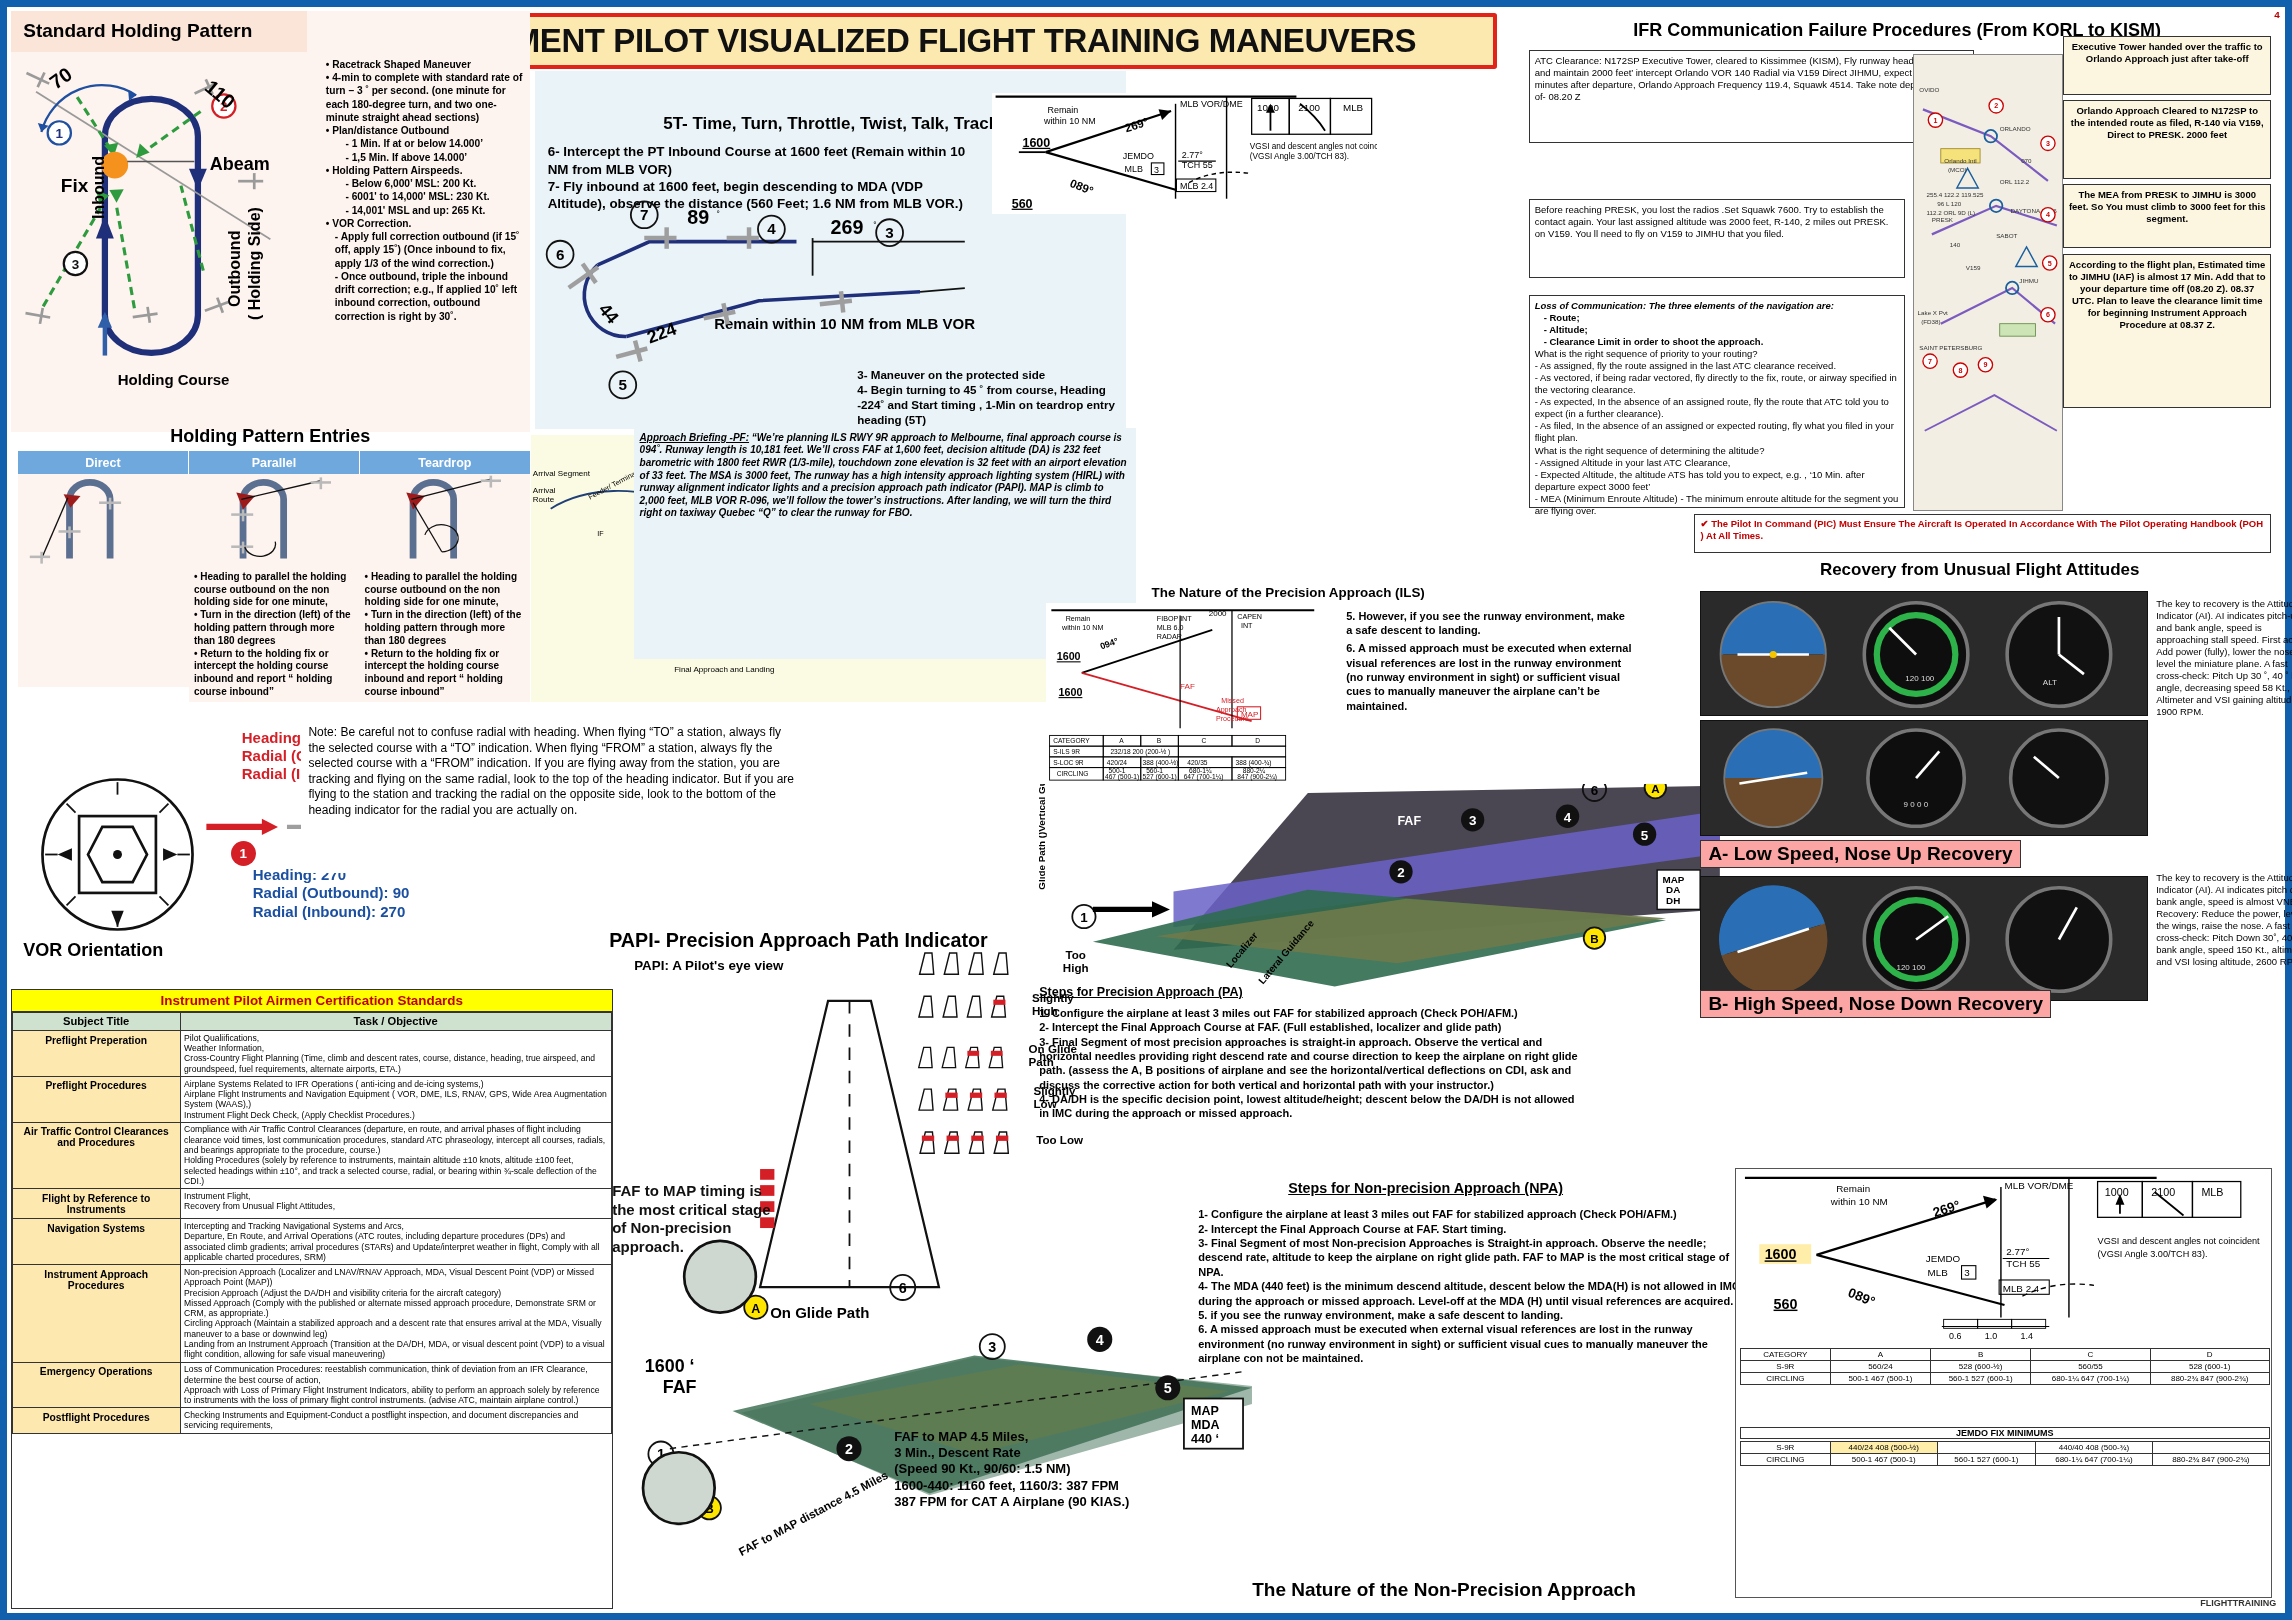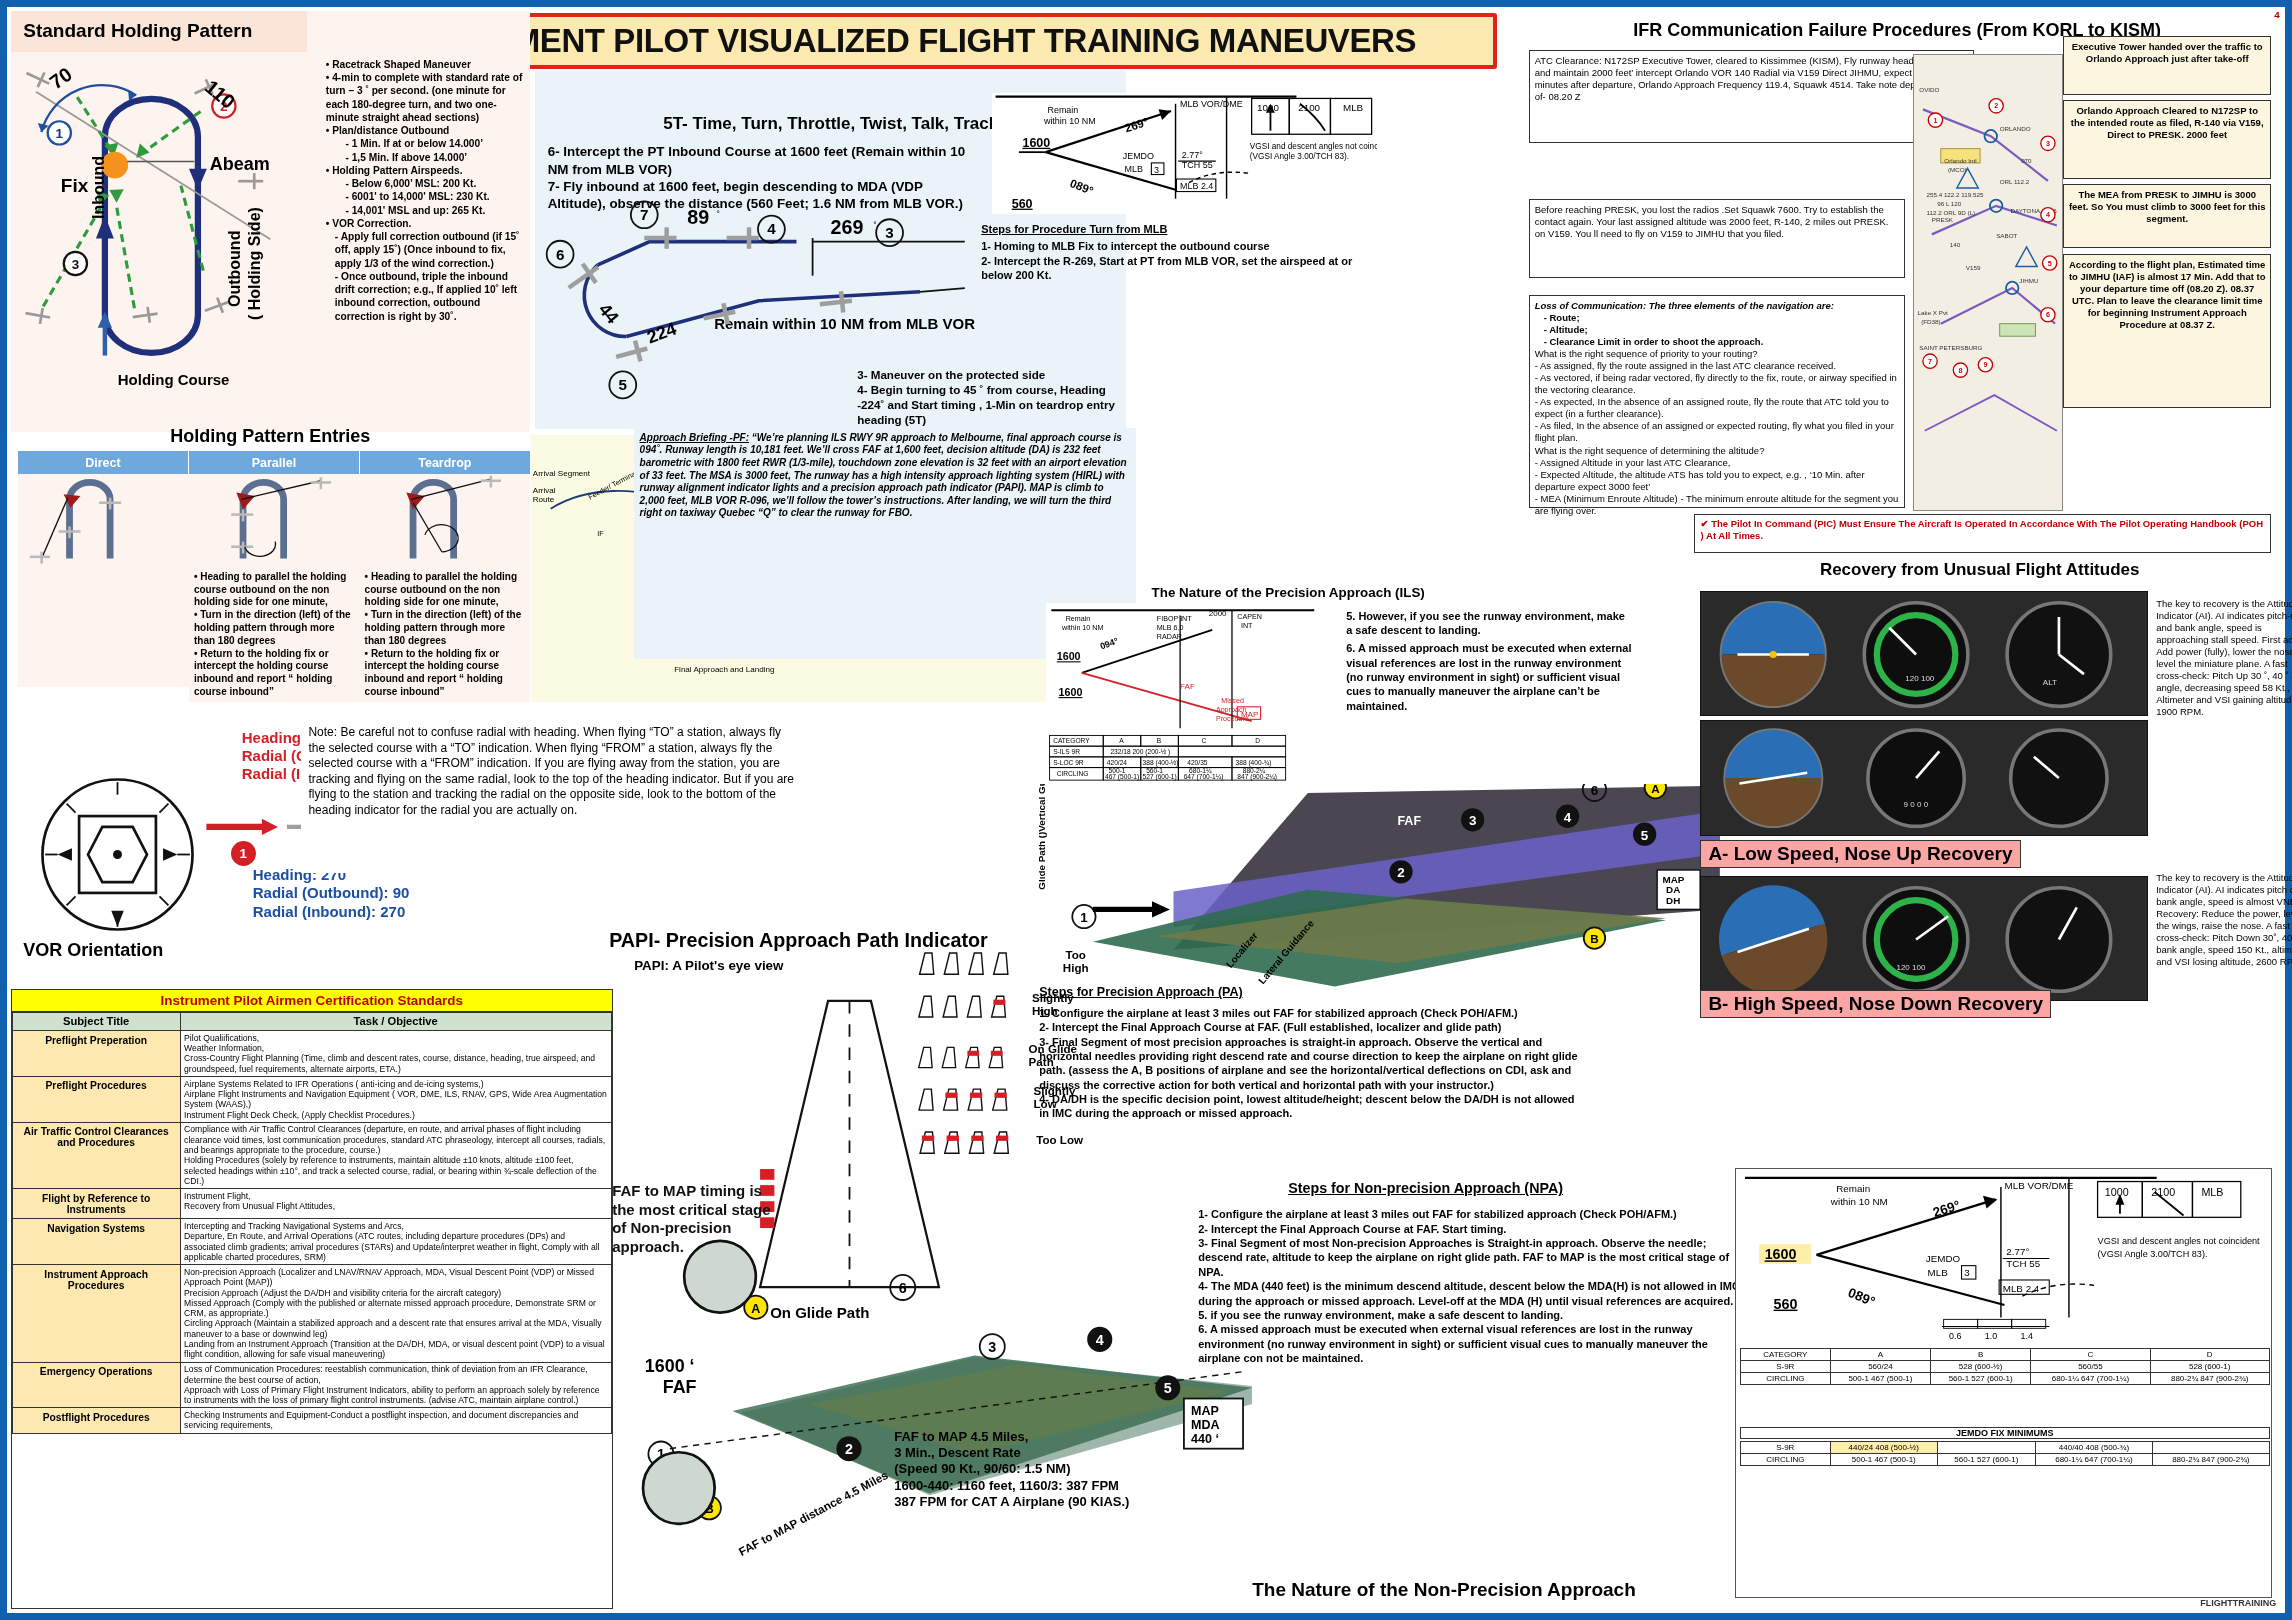--- a/index.html
+++ b/index.html
@@ -515,25 +515,20 @@
         <text x="210" y="107" font-size="10">MLB 2.4</text>
       <text x="296" y="20" font-size="11">1000</text>
         <text x="342" y="20" font-size="11">2100</text>
         <text x="392" y="20" font-size="11">MLB</text>
       <text x="288" y="62" font-size="9.2">VGSI and descent angles not coincident</text>
       <text x="288" y="74" font-size="9.2">(VGSI Angle 3.00/TCH 83).</text>
       <text x="22" y="128" font-size="14" font-weight="bold" text-decoration="underline">560</text>
     </svg>
   </div>
 
-  <div id="stepsMLB">
-    <div style="text-decoration:underline; margin-bottom:2.7px;">Steps for Procedure Turn from MLB</div>
-    <div>1- Homing to MLB Fix to intercept the outbound course</div>
-    <div>2- Intercept the R-269, Start at PT from MLB VOR, set the airspeed at or below 200 Kt.</div>
-  </div>
 
   <div class="panel" id="segPanel">
     <div id="segTitle">Segment of An Instrument Approach</div>
     <svg style="position:absolute; left:0; top:18px; width:537px; height:242px;" viewBox="0 0 600 270">
       <path d="M22 62 C 60 38, 120 34, 176 60" stroke="#1f3f77" stroke-width="2" fill="none"></path>
       <path d="M176 60 C 210 72, 230 98, 212 126" stroke="#1f3f77" stroke-width="2" fill="none"></path>
       <ellipse cx="186" cy="104" rx="34" ry="26" fill="none" stroke="#1f3f77" stroke-width="2"></ellipse>
       <path d="M190 128 C 230 168, 300 186, 380 176" stroke="#1f3f77" stroke-width="2" fill="none"></path>
       <path d="M170 196 C 230 210, 300 206, 372 180" stroke="#555" stroke-width="1.6" fill="none" stroke-dasharray="6 4"></path>
       <rect x="118" y="190" width="98" height="16" fill="#5c5e2a" transform="rotate(-6 118 190)"></rect>

